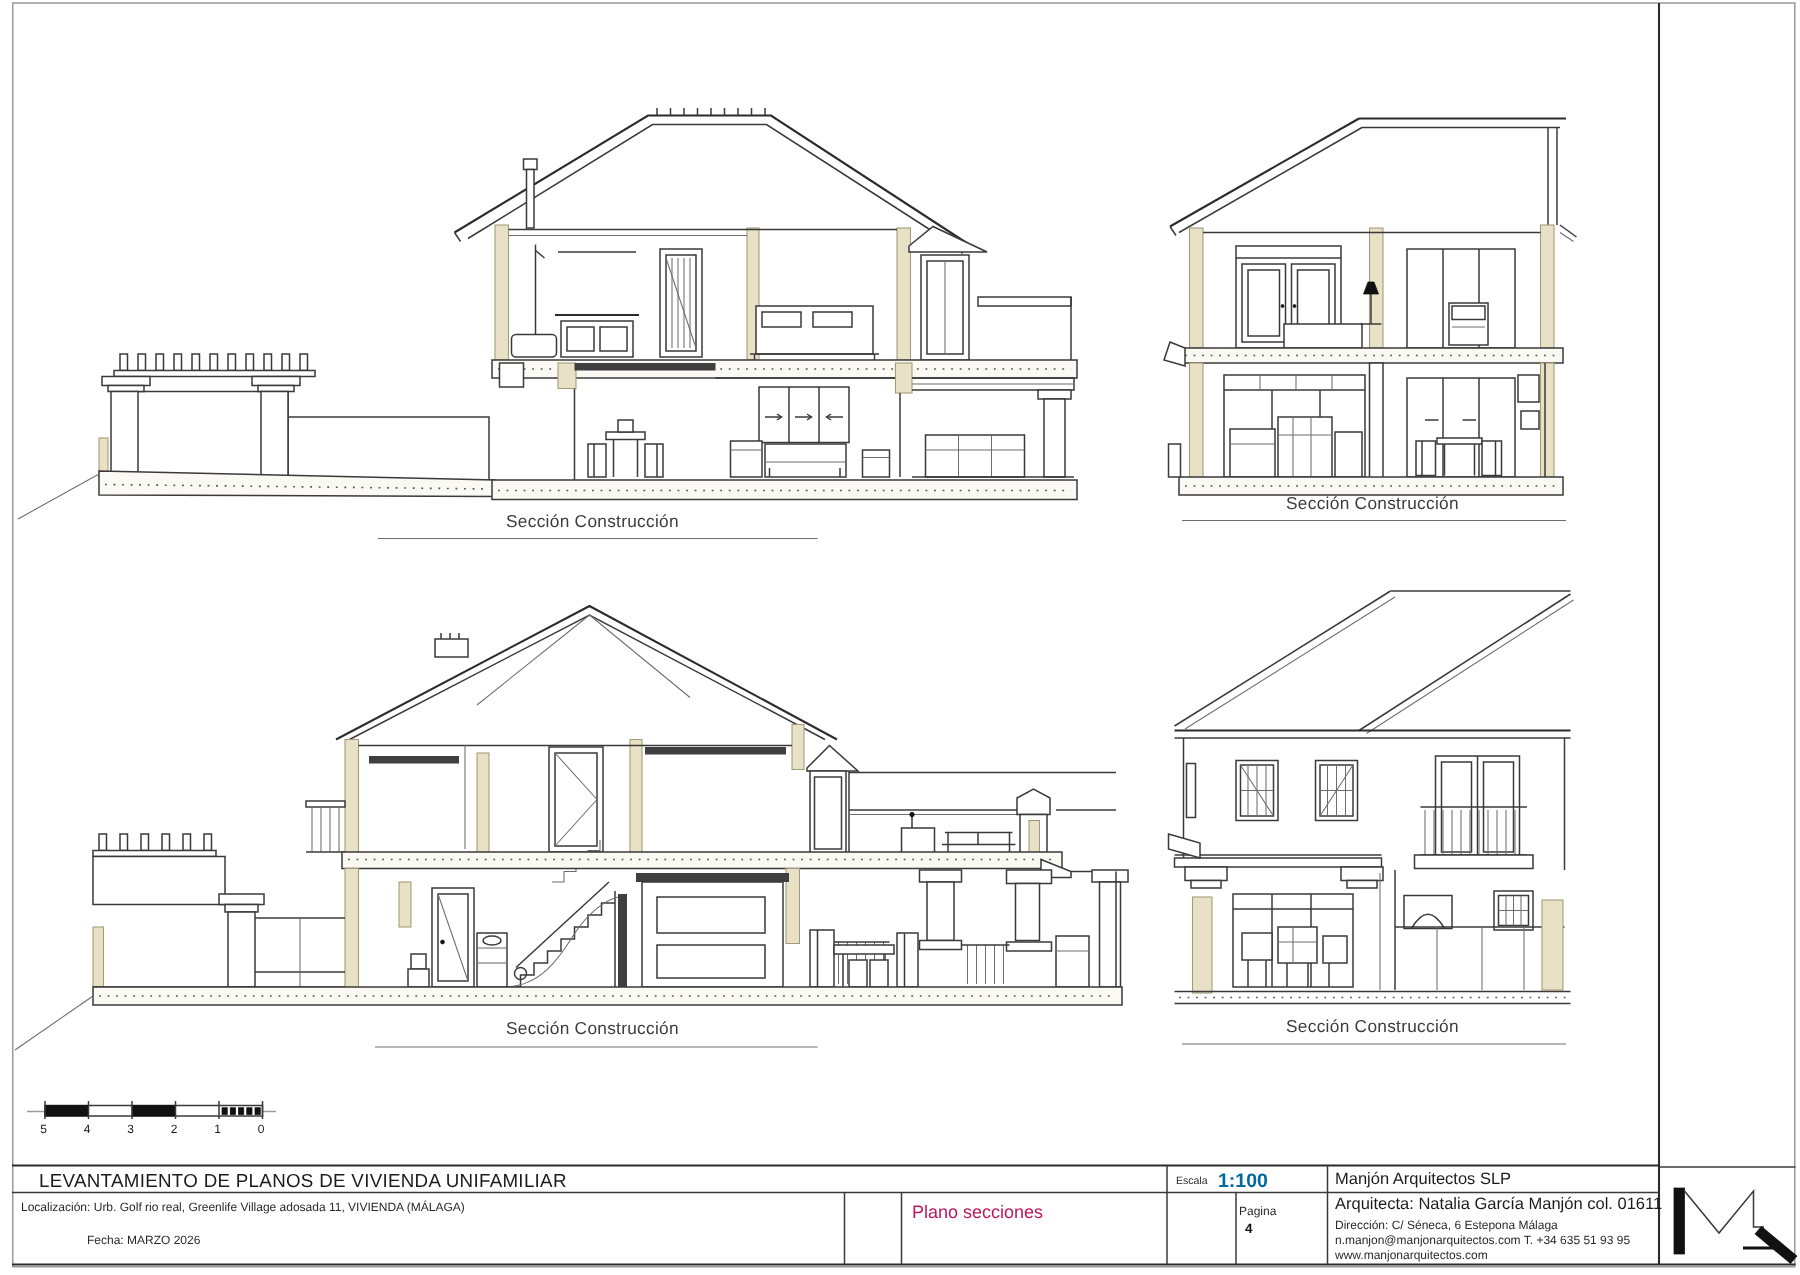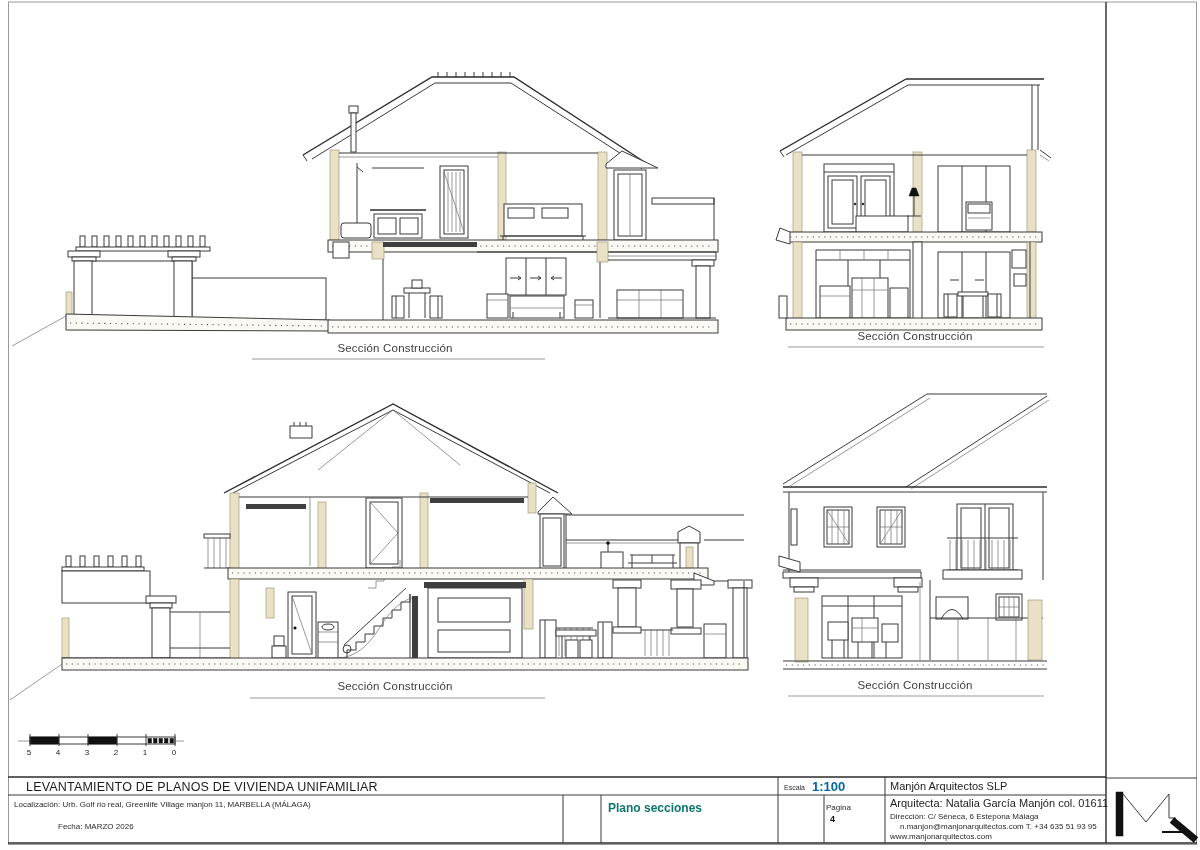--- a/index.html
+++ b/index.html
@@ -15,21 +15,21 @@
   .wht{fill:#ffffff;stroke:#3a3a3a;stroke-width:1;}
   .slab{fill:#faf9f4;stroke:#3a3a3a;stroke-width:1;}
   .dots{stroke:#555;stroke-width:1.1;fill:none;stroke-dasharray:1.2 4.5;}
   .blk{fill:#111;stroke:#111;stroke-width:.5;}
   .dark{fill:#3f3f3f;stroke:none;}
   
   .t{position:absolute;white-space:nowrap;}
   .sec-label{font-size:11.5px;color:#3c3c3c;text-align:center;letter-spacing:.2px;}
   .tb-title{font-size:12.5px;color:#1c1c1c;letter-spacing:.2px;margin-left:12px;}
   .tb-small{font-size:8px;color:#2a2a2a;}
-  .tb-bold{font-size:12px;font-weight:bold;color:#0f766e;}
+  .tb-bold{font-size:12px;font-weight:normal;color:#be185d;}
   .tb-med{font-size:11px;color:#1c1c1c;}
   .tb-tiny{font-size:7px;color:#2a2a2a;}
   .scale-num{font-size:8px;color:#222;width:10px;text-align:center;}
 </style>
 </head>
 <body>
 
 <div id="sheet">
 
 <svg width="1200" height="850" viewBox="0 0 1200 850">
@@ -586,29 +586,29 @@
   <div class="t sec-label" style="left:790px;top:679px;width:250px;">Sección Construcción</div>
 
   <div class="t scale-num" style="left:24px;top:748px;">5</div>
   <div class="t scale-num" style="left:53px;top:748px;">4</div>
   <div class="t scale-num" style="left:82px;top:748px;">3</div>
   <div class="t scale-num" style="left:111px;top:748px;">2</div>
   <div class="t scale-num" style="left:140px;top:748px;">1</div>
   <div class="t scale-num" style="left:169px;top:748px;">0</div>
 
   <div class="t tb-title" style="left:14px;top:780px;">LEVANTAMIENTO DE PLANOS DE VIVIENDA UNIFAMILIAR</div>
-  <div class="t tb-small" style="left:14px;top:800px;">Localización:  Urb. Golf rio real, Greenlife Village manjon 11, MARBELLA (MÁLAGA)</div>
+  <div class="t tb-small" style="left:14px;top:800px;">Localización:  Urb. Golf rio real, Greenlife Village adosada 11, VIVIENDA (MÁLAGA)</div>
   <div class="t tb-small" style="left:14px;top:822px;margin-left:44px;">Fecha: MARZO 2026</div>
 
   <div class="t tb-bold" style="left:608px;top:801px;">Plano secciones</div>
 
   <div class="t tb-tiny" style="left:784px;top:784px;">Escala</div>
   <div class="t" style="left:812px;top:779px;font-size:13px;font-weight:bold;color:#0369a1;">1:100</div>
 
   <div class="t tb-small" style="left:826px;top:803px;">Pagina</div>
   <div class="t" style="left:830px;top:814px;font-size:9px;font-weight:bold;color:#111;">4</div>
 
   <div class="t tb-med" style="left:890px;top:780px;">Manjón Arquitectos SLP</div>
   <div class="t tb-med" style="left:890px;top:797px;">Arquitecta: Natalia García Manjón col. 01611</div>
   <div class="t tb-small" style="left:890px;top:812px;">Dirección: C/ Séneca, 6 Estepona Málaga</div>
-  <div class="t tb-small" style="left:890px;top:822px;margin-left:10px;">n.manjon@manjonarquitectos.com T. +34 635 51 93 95</div>
+  <div class="t tb-small" style="left:890px;top:822px;">n.manjon@manjonarquitectos.com T. +34 635 51 93 95</div>
   <div class="t tb-small" style="left:890px;top:832px;">www.manjonarquitectos.com</div>
 </div>
 
 </body></html>

